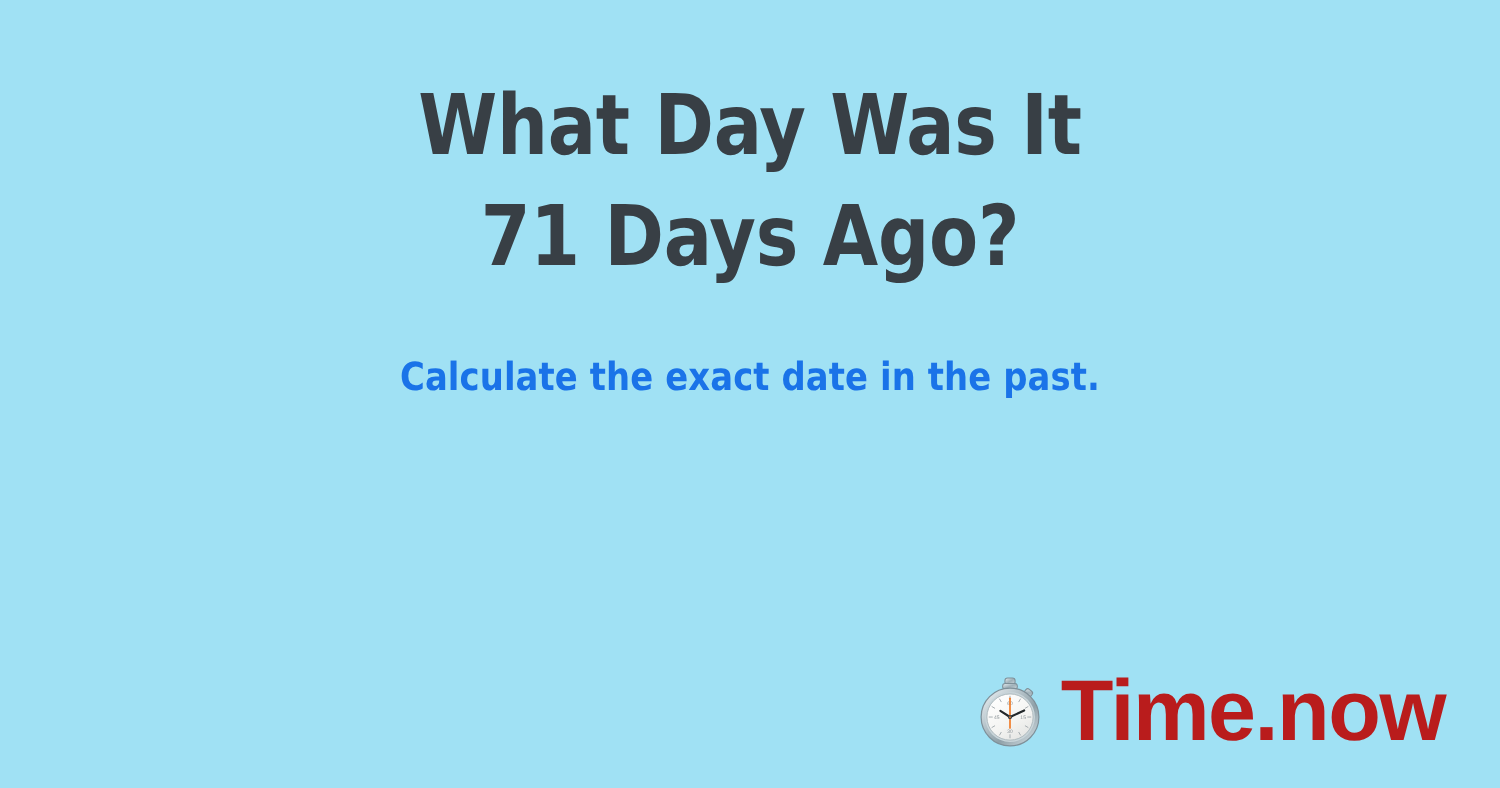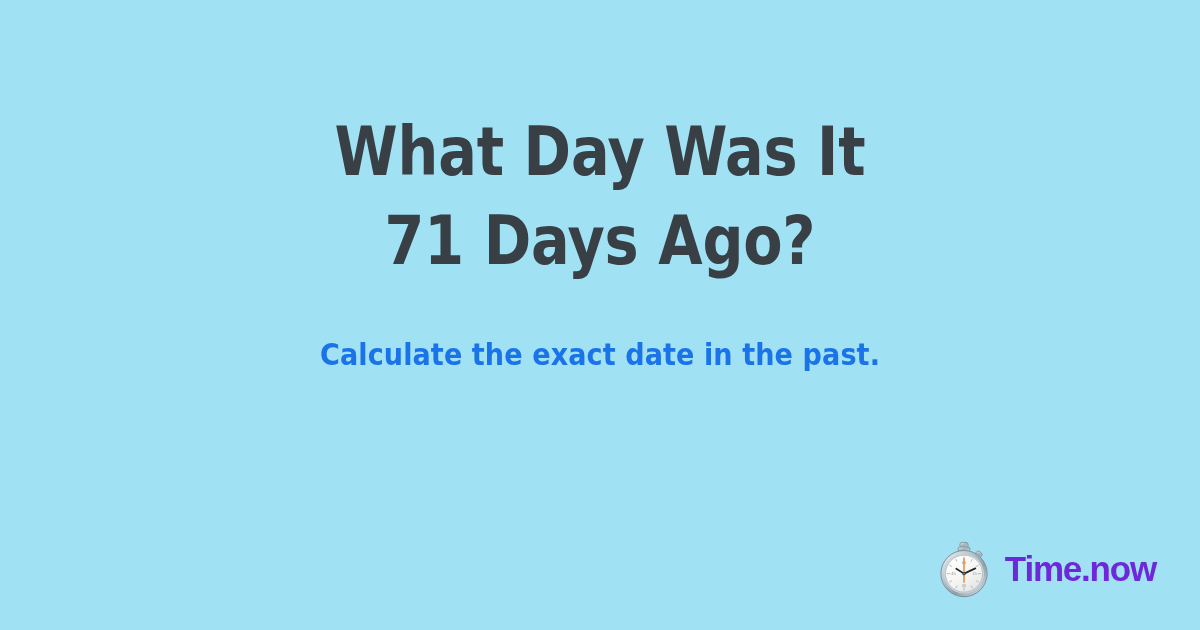--- a/index.html
+++ b/index.html
@@ -21,21 +21,21 @@
     height: 630px;
     background: #a0e1f4;
   }
 
   
   .hero {
     position: absolute;
     left: 0;
     top: 0;
     width: 1200px;
-    padding-top: 108px;
+    padding-top: 56px;
     text-align: center;
   }
 
   .headline {
     margin: 0;
     color: #383f45;
     font-family: "Liberation Sans Narrow", "DejaVu Sans Condensed", "Liberation Sans", sans-serif;
     font-weight: 700;
     font-size: 67px;
     line-height: 1.33;
@@ -82,24 +82,24 @@
     line-height: 0;
   }
 
   .brand-icon svg {
     display: block;
     width: 58px;
     height: 58px;
   }
 
   .brand-name {
-    color: #6d28d9;
+    color: #b91c1c;
     font-family: "Liberation Sans", sans-serif;
     font-weight: 700;
-    font-size: 35px;
+    font-size: 69px;
     line-height: 1;
     letter-spacing: -1.2px;
     white-space: nowrap;
     padding-bottom: 4px;
   }
 </style>
 </head>
 <body>
 
 <div class="card">

